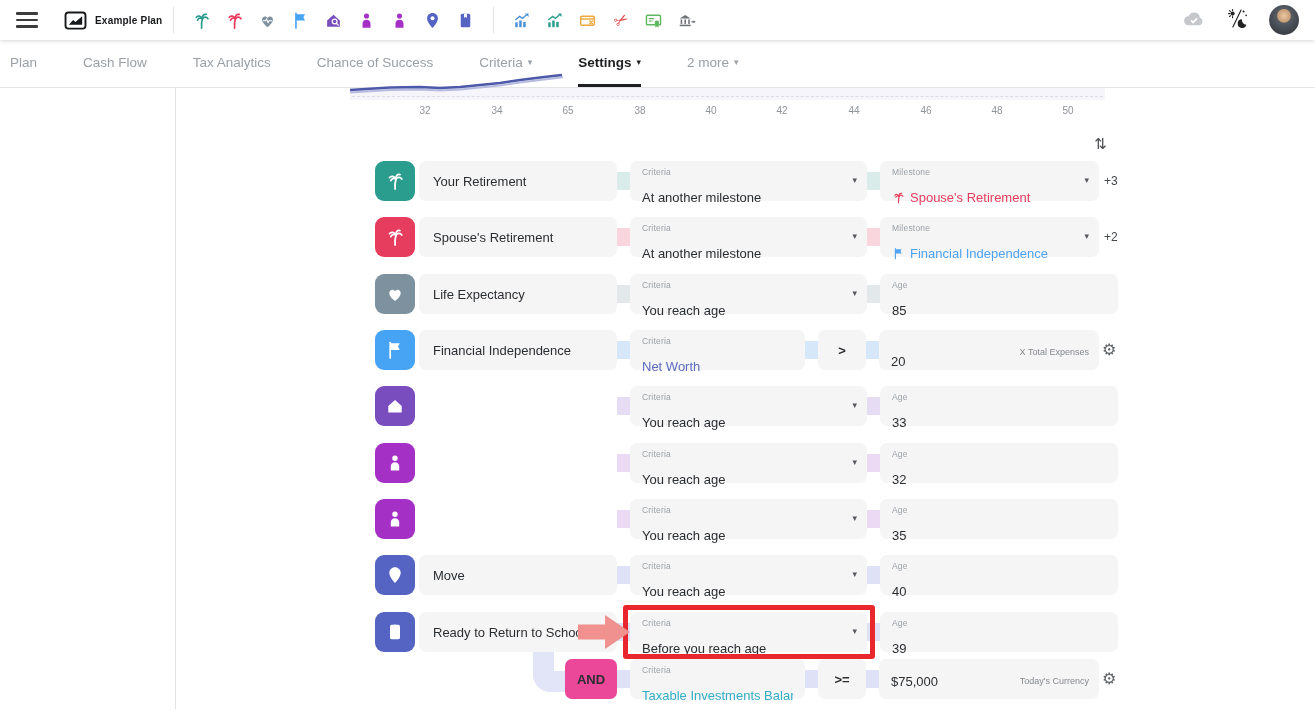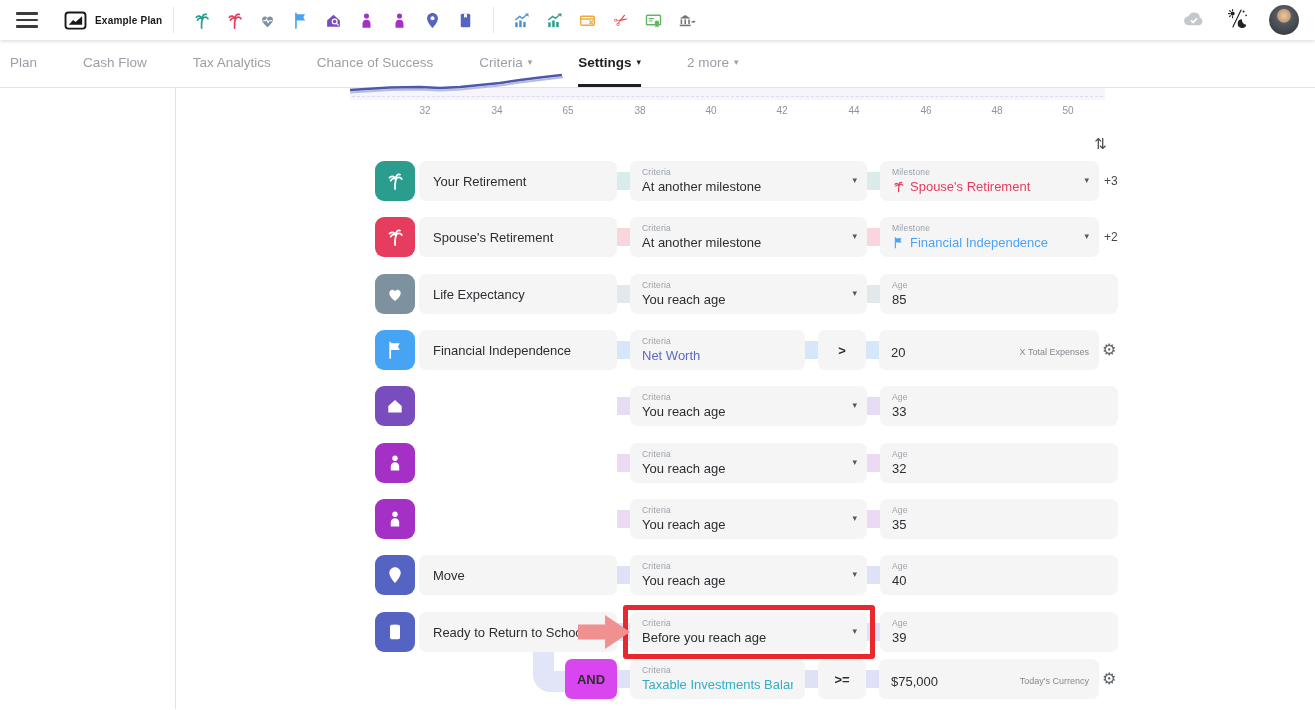--- a/index.html
+++ b/index.html
@@ -51,33 +51,33 @@
     display:flex; align-items:center; justify-content:center; z-index:1; }
   .ibox svg { width:20px; height:20px; }
   .pill { position:absolute; left:44px; top:0; width:198px; height:40px; background:#f5f5f6;
     border-radius:7px; display:flex; align-items:center; padding-left:14px;
     font-size:13px; color:#2b2e31; z-index:1; }
   .conn { position:absolute; top:11px; width:13px; height:18px; z-index:0; }
   .c1 { left:242px; } .c2 { left:492px; } .c3 { left:430px; } .c4 { left:491px; }
   .fbox { position:absolute; top:0; height:40px; background:#f5f5f6; border-radius:7px;
     padding:6px 12px 0; z-index:1; }
   .cap { font-size:8.5px; color:#9aa0a6; letter-spacing:.2px; line-height:10px; }
-  .val { font-size:13px; color:#2b2e31; margin-top:2px; white-space:nowrap; overflow:hidden; }
+  .val { font-size:13px; color:#2b2e31; margin-top:13px; white-space:nowrap; overflow:hidden; }
   .val.link { display:flex; align-items:center; gap:5px; }
   .val.link svg { width:13px; height:13px; flex:none; }
   .caret { position:absolute; right:10px; top:14px; font-size:9px; color:#55585c; }
   .crit { left:255px; width:237px; } .crit-s { left:255px; width:175px; }
   .agebox { left:505px; width:238px; } .milebox { left:505px; width:219px; }
   .opbox { left:443px; width:48px; display:flex; align-items:center; justify-content:center;
     padding:0; font-weight:700; font-size:13px; color:#2b2e31; }
   .valbox { left:504px; width:220px; }
   .unit { position:absolute; right:10px; top:17px; font-size:9px; color:#85898e; }
   .badge { position:absolute; left:729px; top:13px; font-size:12px; color:#46494c; font-weight:500; }
   .gear { position:absolute; left:727px; top:10px; font-size:16px; color:#606468; cursor:pointer; z-index:2; }
-  .andpill { position:absolute; left:190px; top:0; width:52px; height:40px; background:#d946ef;
+  .andpill { position:absolute; left:190px; top:0; width:52px; height:40px; background:#ec4899;
     border-radius:7px; display:flex; align-items:center; justify-content:center;
     font-weight:700; font-size:13px; color:#2b2e31; z-index:1; }
   .elbow { position:absolute; left:158px; top:-14px; width:38px; height:47px;
     border-left:21px solid #e2e4f7; border-bottom:21px solid #e2e4f7;
     border-bottom-left-radius:18px; z-index:0; }
   .hl-box { position:absolute; left:248px; top:-7px; width:252px; height:54px;
     border:5px solid #e8282c; border-radius:3px; z-index:4; pointer-events:none; }
   .hl-arrow { position:absolute; left:203px; top:3px; width:52px; height:34px; background:#f0908f;
     clip-path:polygon(0 28%, 52% 28%, 52% 0, 100% 50%, 52% 100%, 52% 72%, 0 72%); z-index:5; }
 </style>
@@ -420,21 +420,21 @@
       <div class="fbox crit-s">
         <div class="cap">Criteria</div>
         <div class="val" style="color: rgb(92, 107, 192);">Net Worth</div>
       </div>
       <div class="conn c3" style="background: rgb(214, 231, 250);"></div>
       <div class="fbox opbox">
           <span>&gt;</span>
         </div>
       <div class="conn c4" style="background: rgb(214, 231, 250);"></div>
       <div class="fbox valbox">
-        <div class="val" style="margin-top:9px">20</div>
+        <div class="val" style="margin-top:18px">20</div>
         <span class="unit">X Total Expenses</span>
       </div>
       <span class="gear glyph">⚙</span>
     </div>
 
     <div class="row" style="top:225px">
       <div class="ibox" style="background: rgb(122, 77, 190);">
           <svg viewBox="0 0 20 20" style="color:#fff">
             <use href="#i-home"></use>
           </svg>

